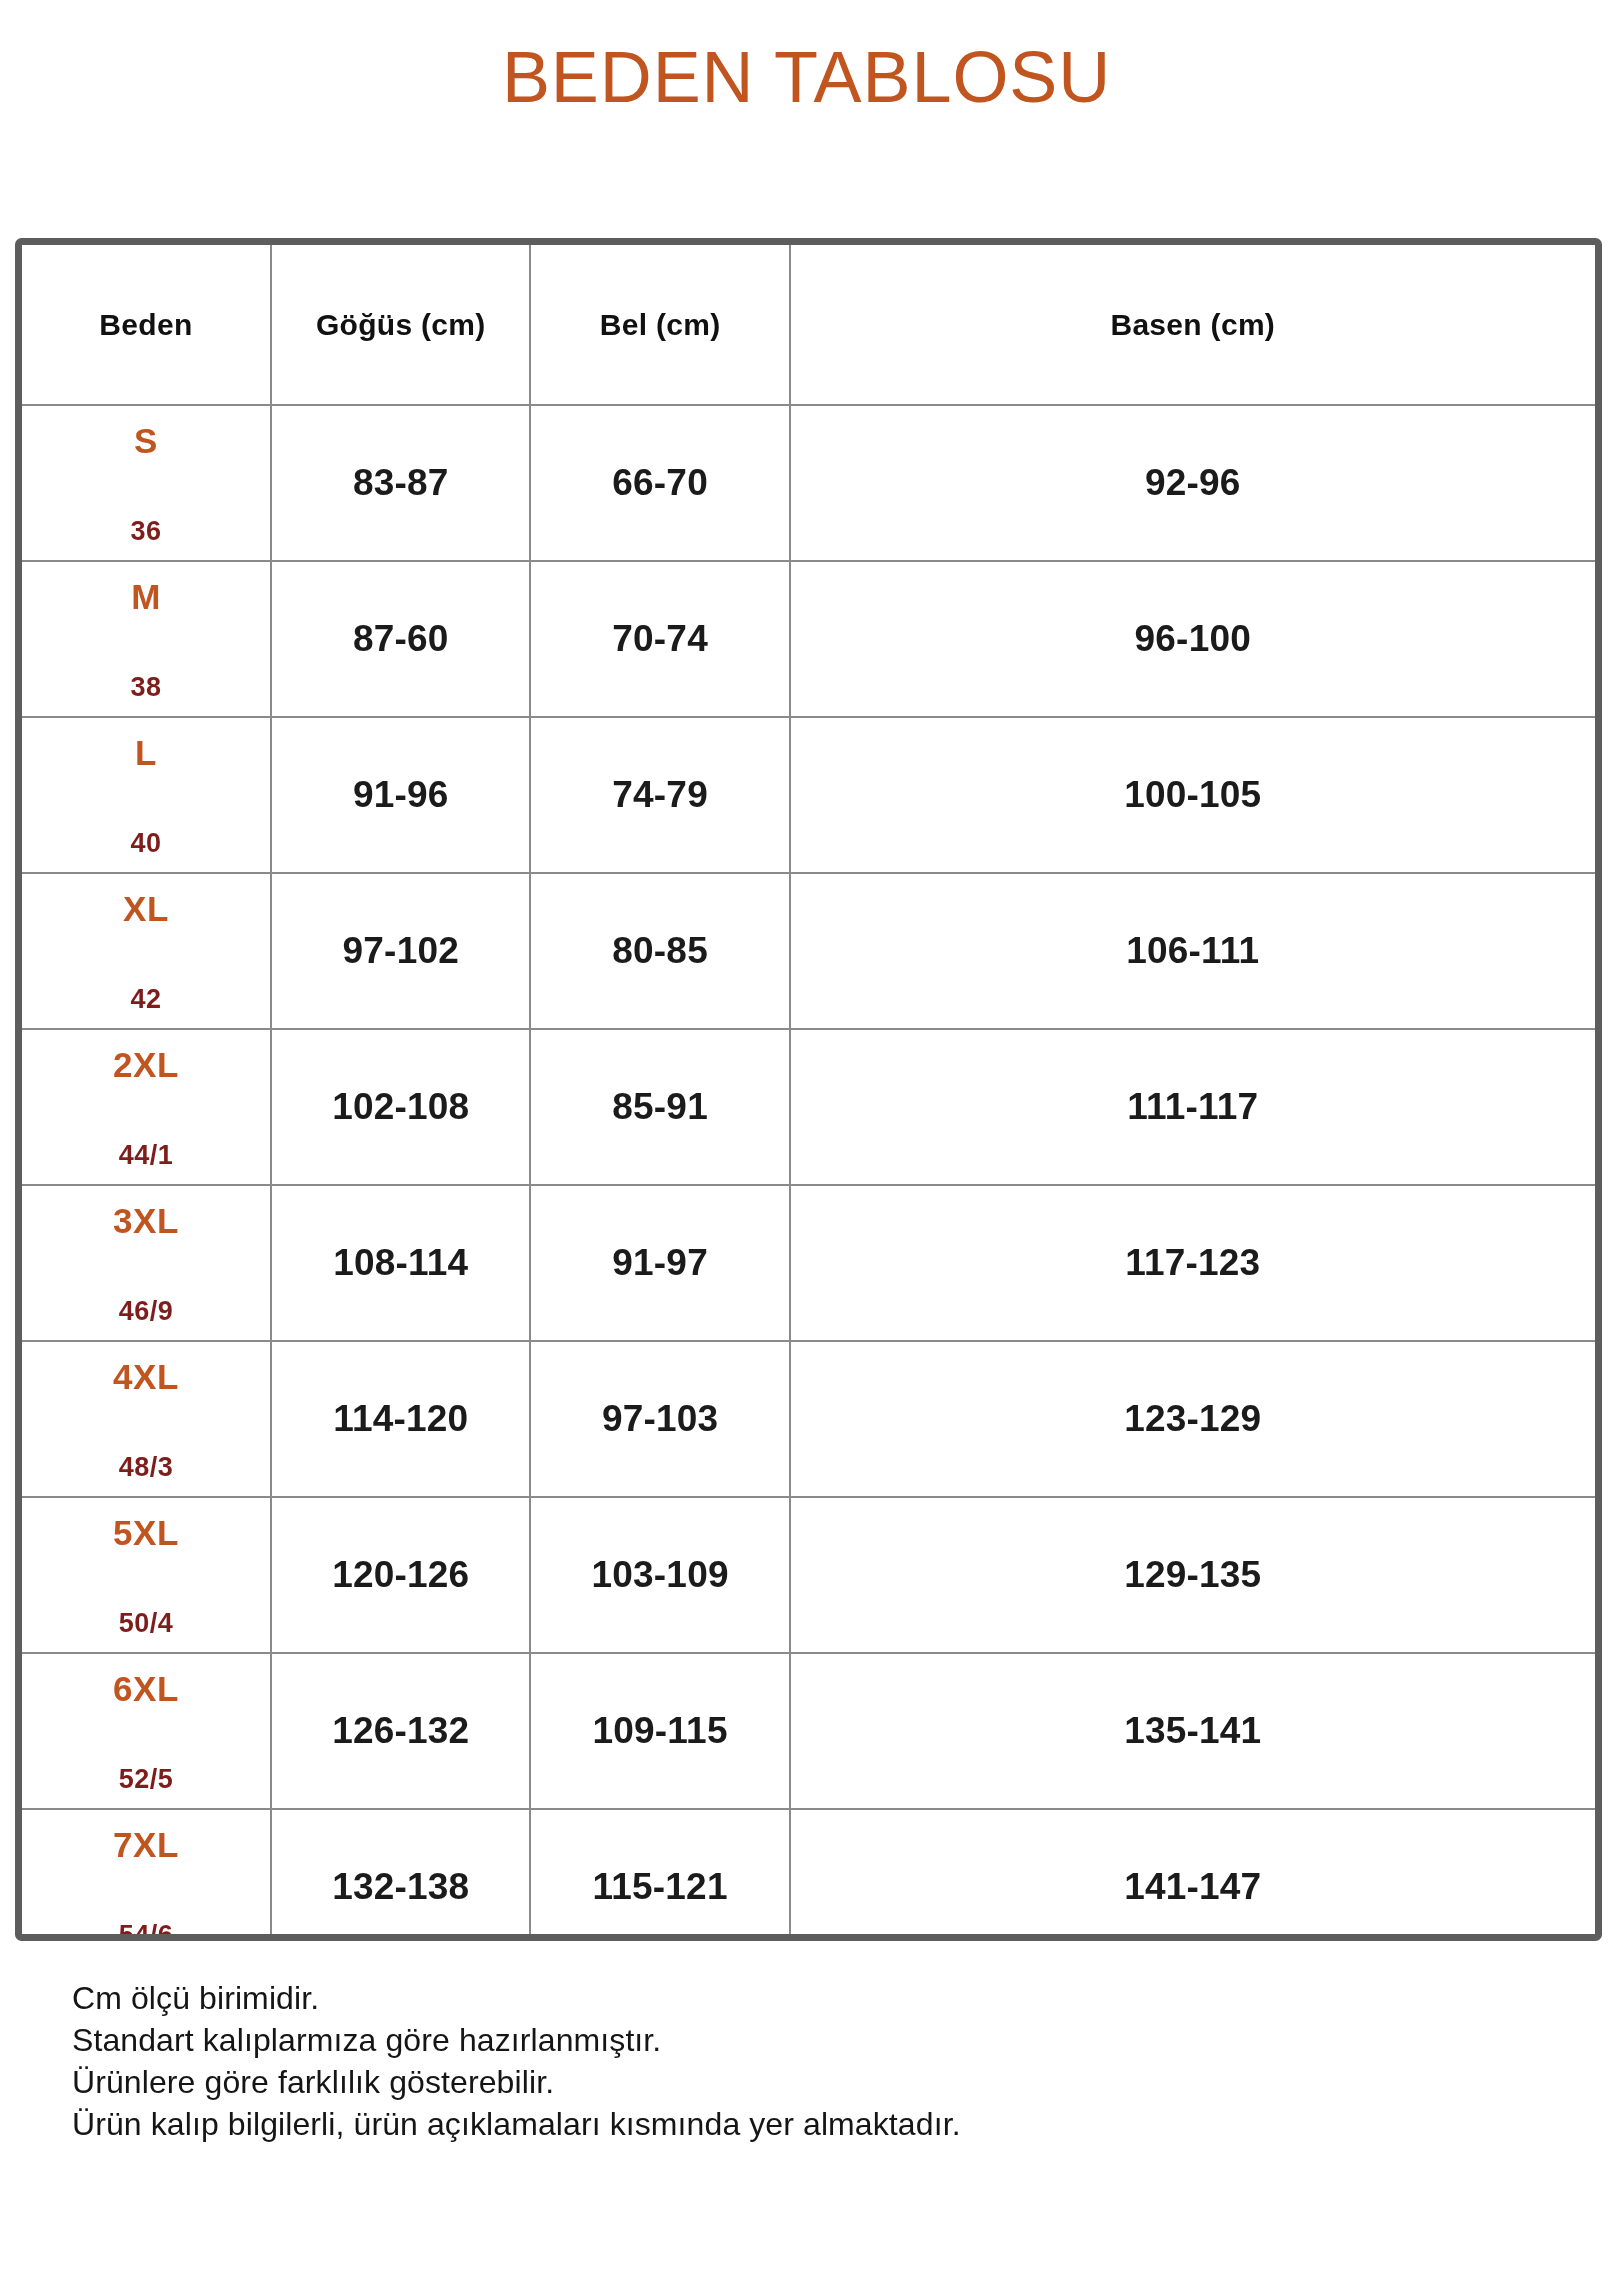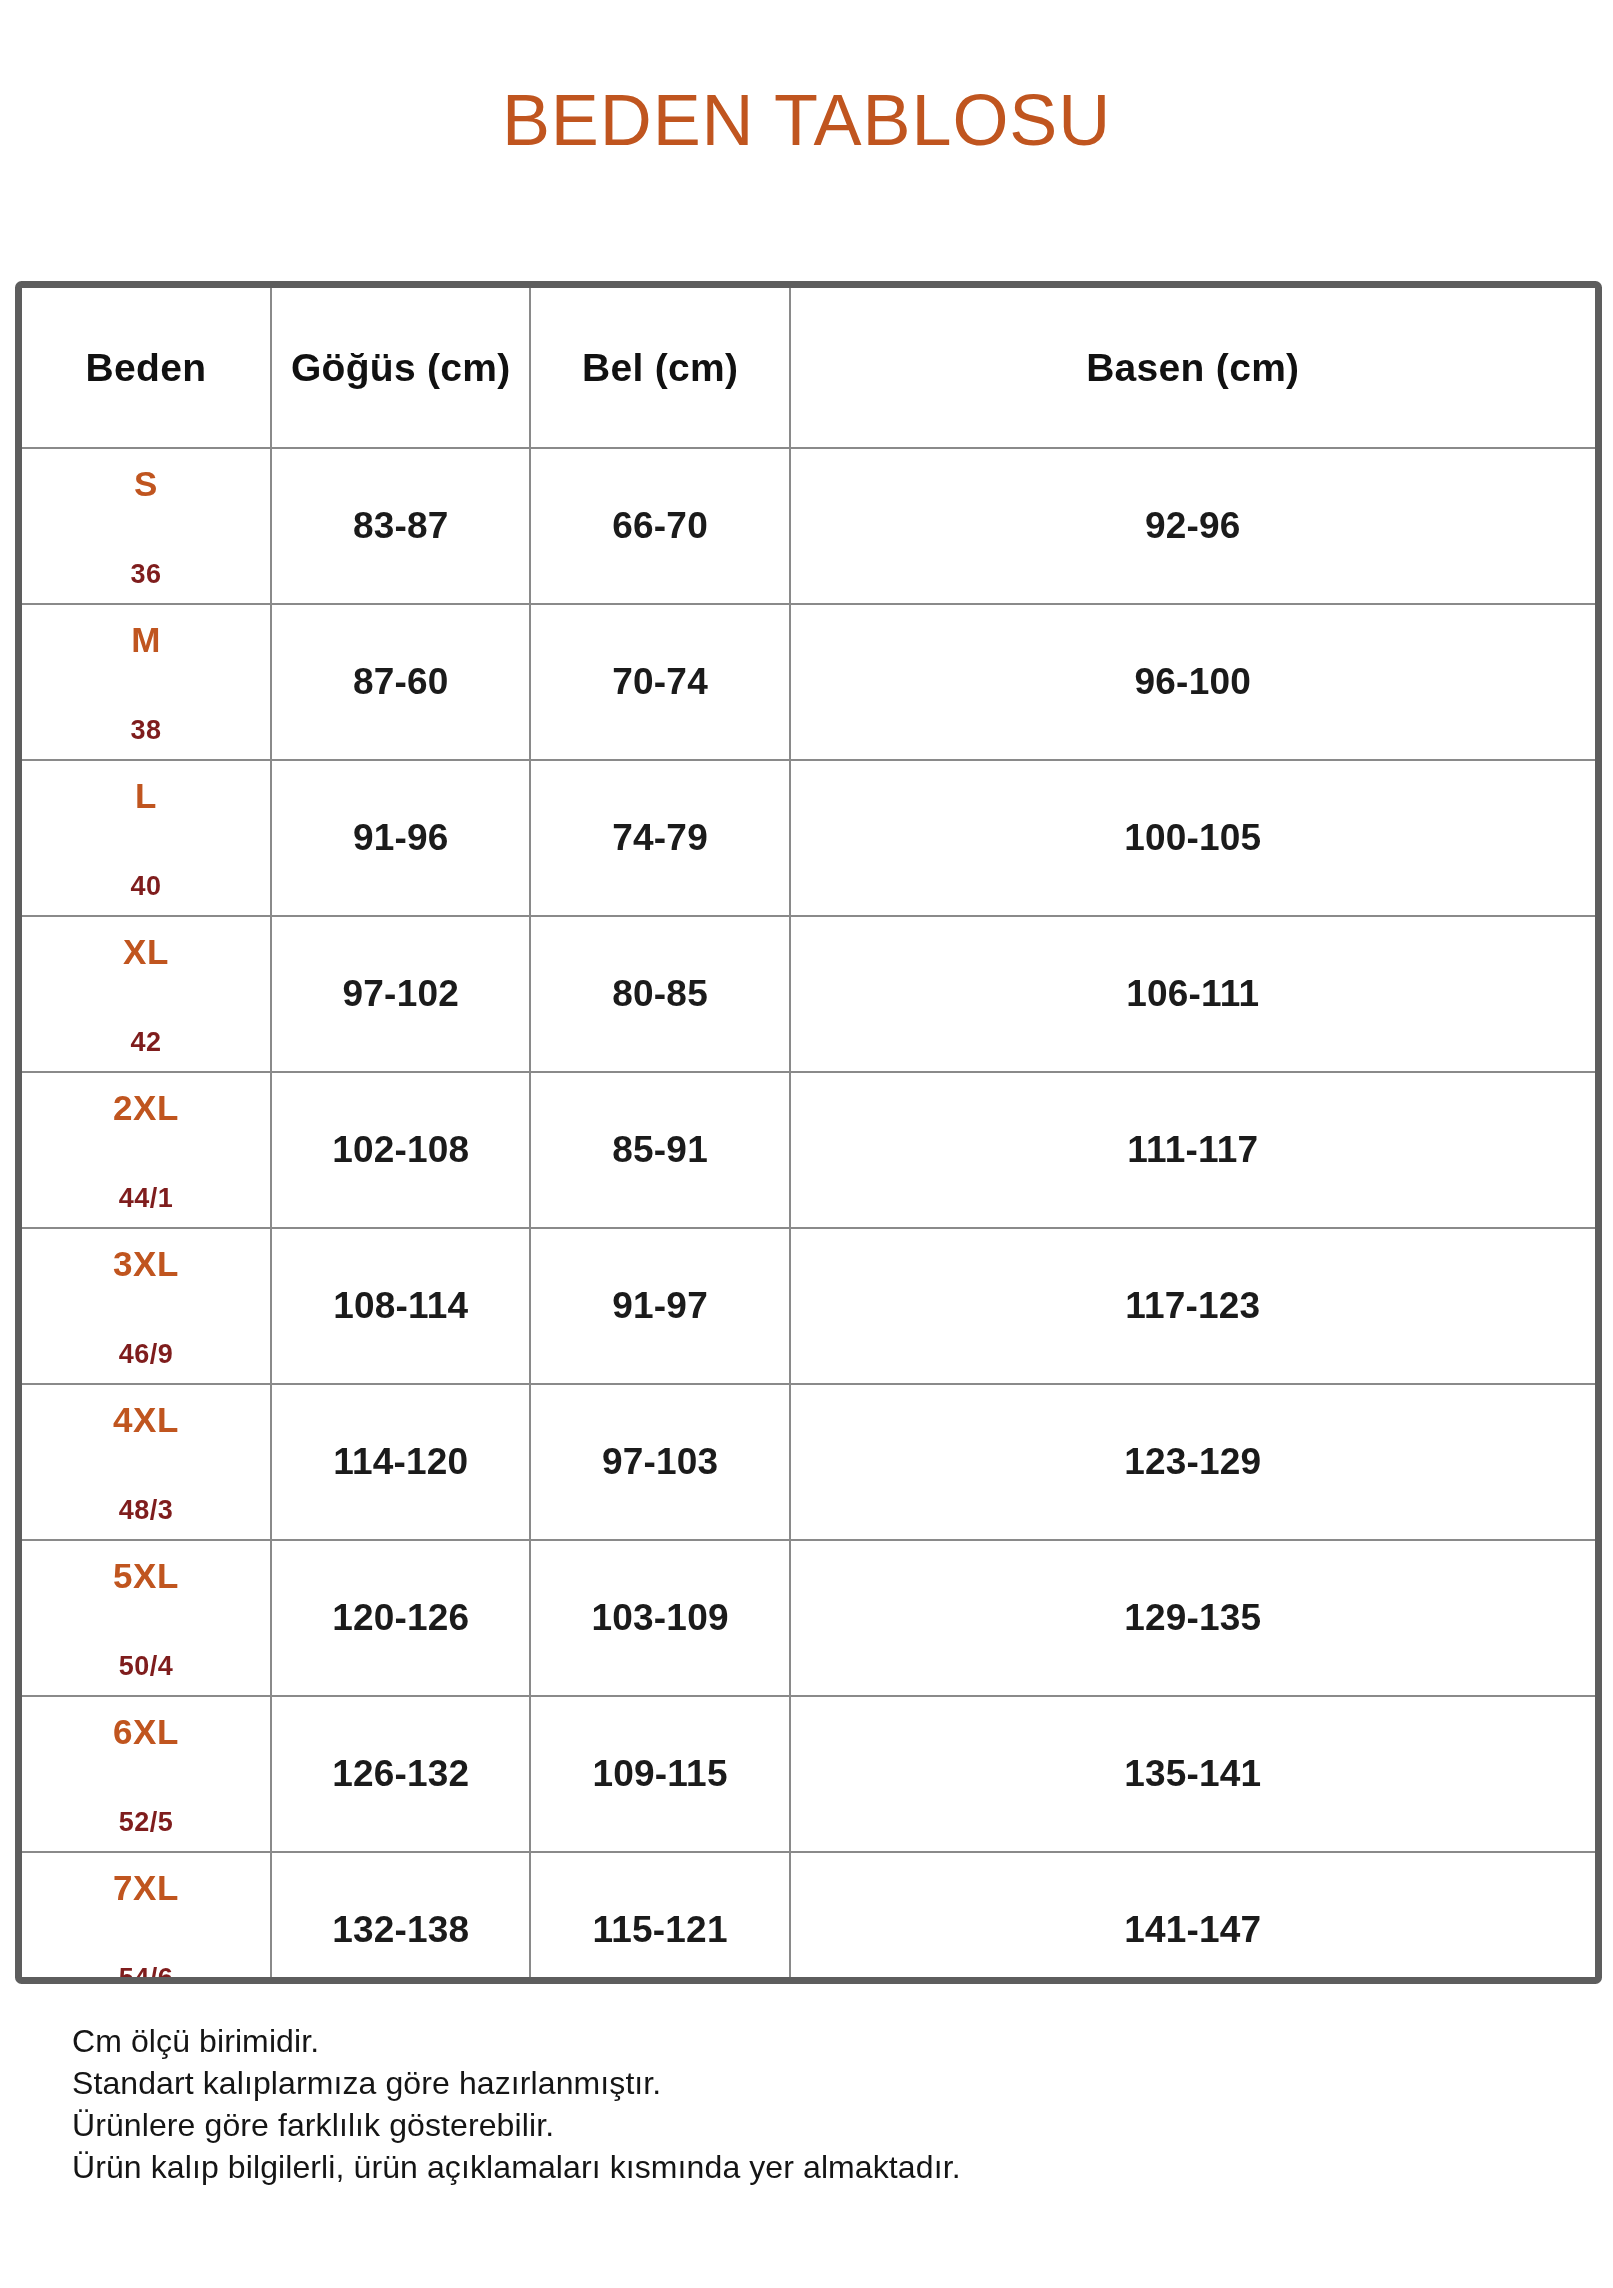--- a/index.html
+++ b/index.html
@@ -15,21 +15,20 @@
     color: #1a1a1a;
     position: relative;
     overflow: hidden;
   }
 
   .page {
     width: 1613px;
     height: 2105px;
     box-sizing: border-box;
     position: relative;
-    margin-top: 43px;
   }
 
   
   .title {
     text-align: center;
     color: #C0551F;
     font-size: 72px;
     font-weight: 400;
     letter-spacing: 0.9px;
     line-height: 1;
@@ -74,21 +73,21 @@
     background: #ffffff;
   }
   
   table.size-table tr > *:first-child { border-left: none; }
   table.size-table tr > *:last-child  { border-right: none; }
   table.size-table thead tr > * { border-top: none; }
   table.size-table tbody tr:last-child > * { border-bottom: none; }
 
   thead th {
     height: 159px;
-    font-size: 39px;
+    font-size: 30px;
     font-weight: bold;
     color: #111111;
     letter-spacing: 0.3px;
   }
 
   tbody tr { height: 154px; }
 
   td.measure {
     font-size: 37px;
     font-weight: 700;

